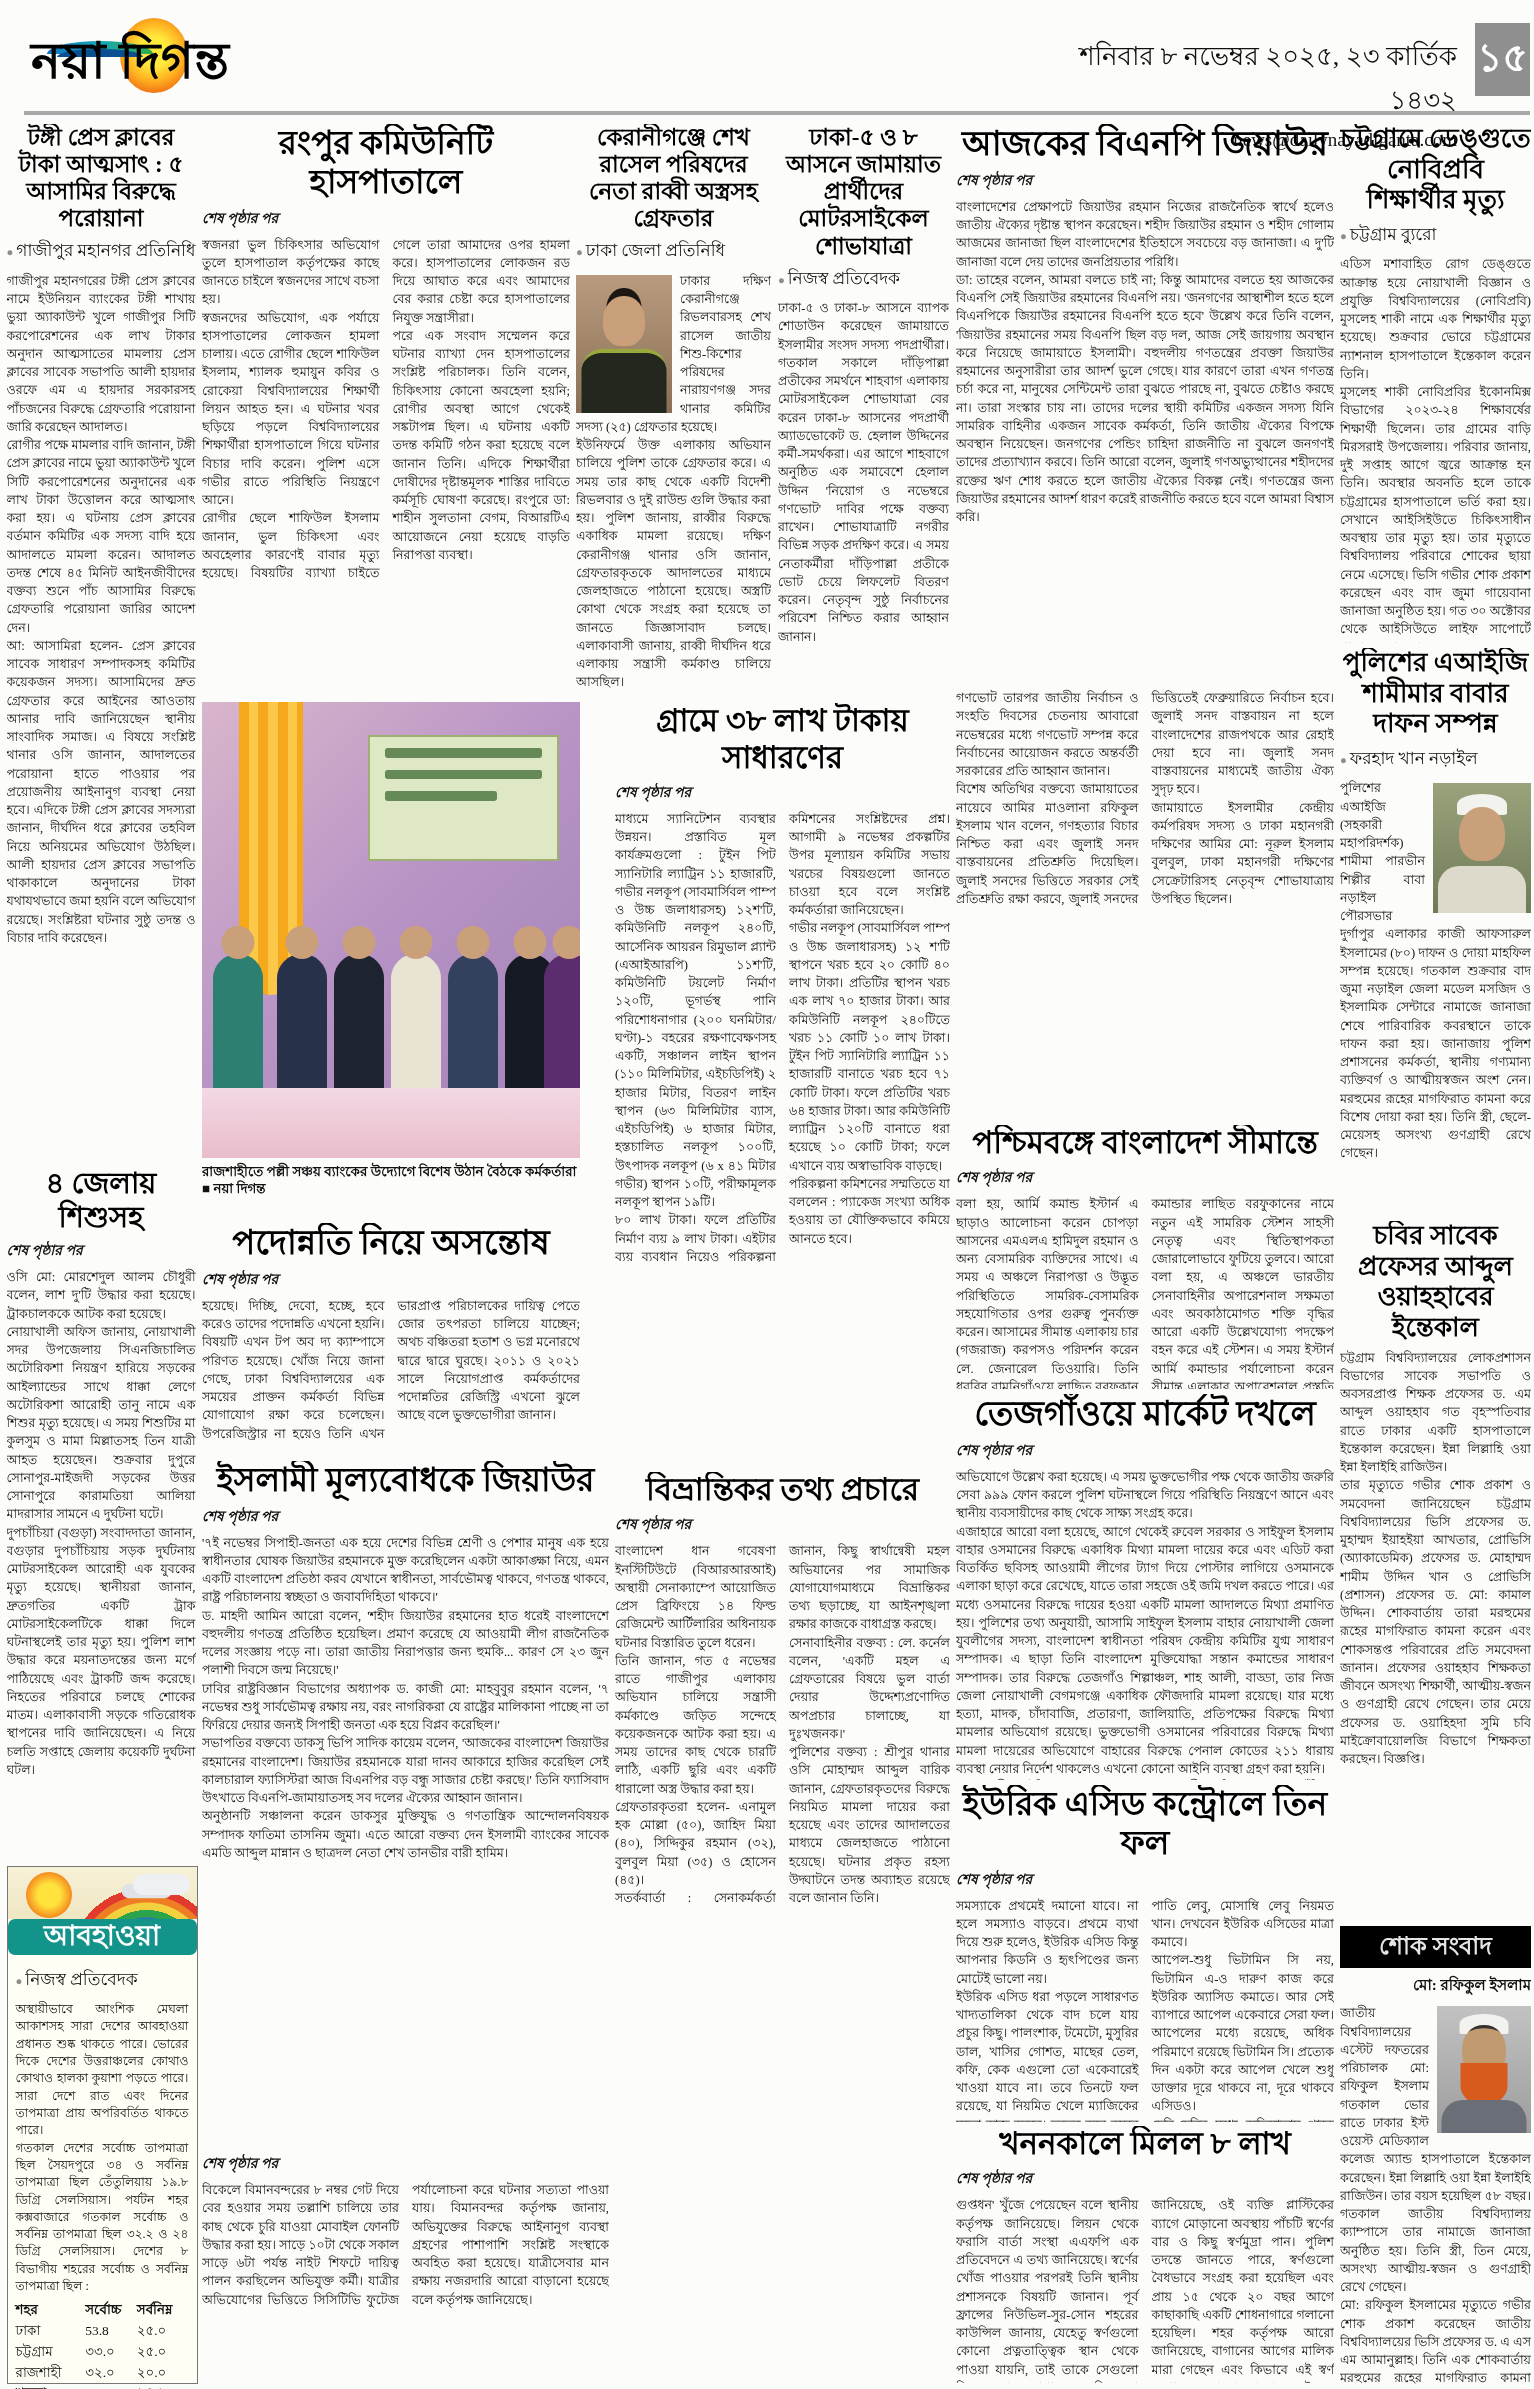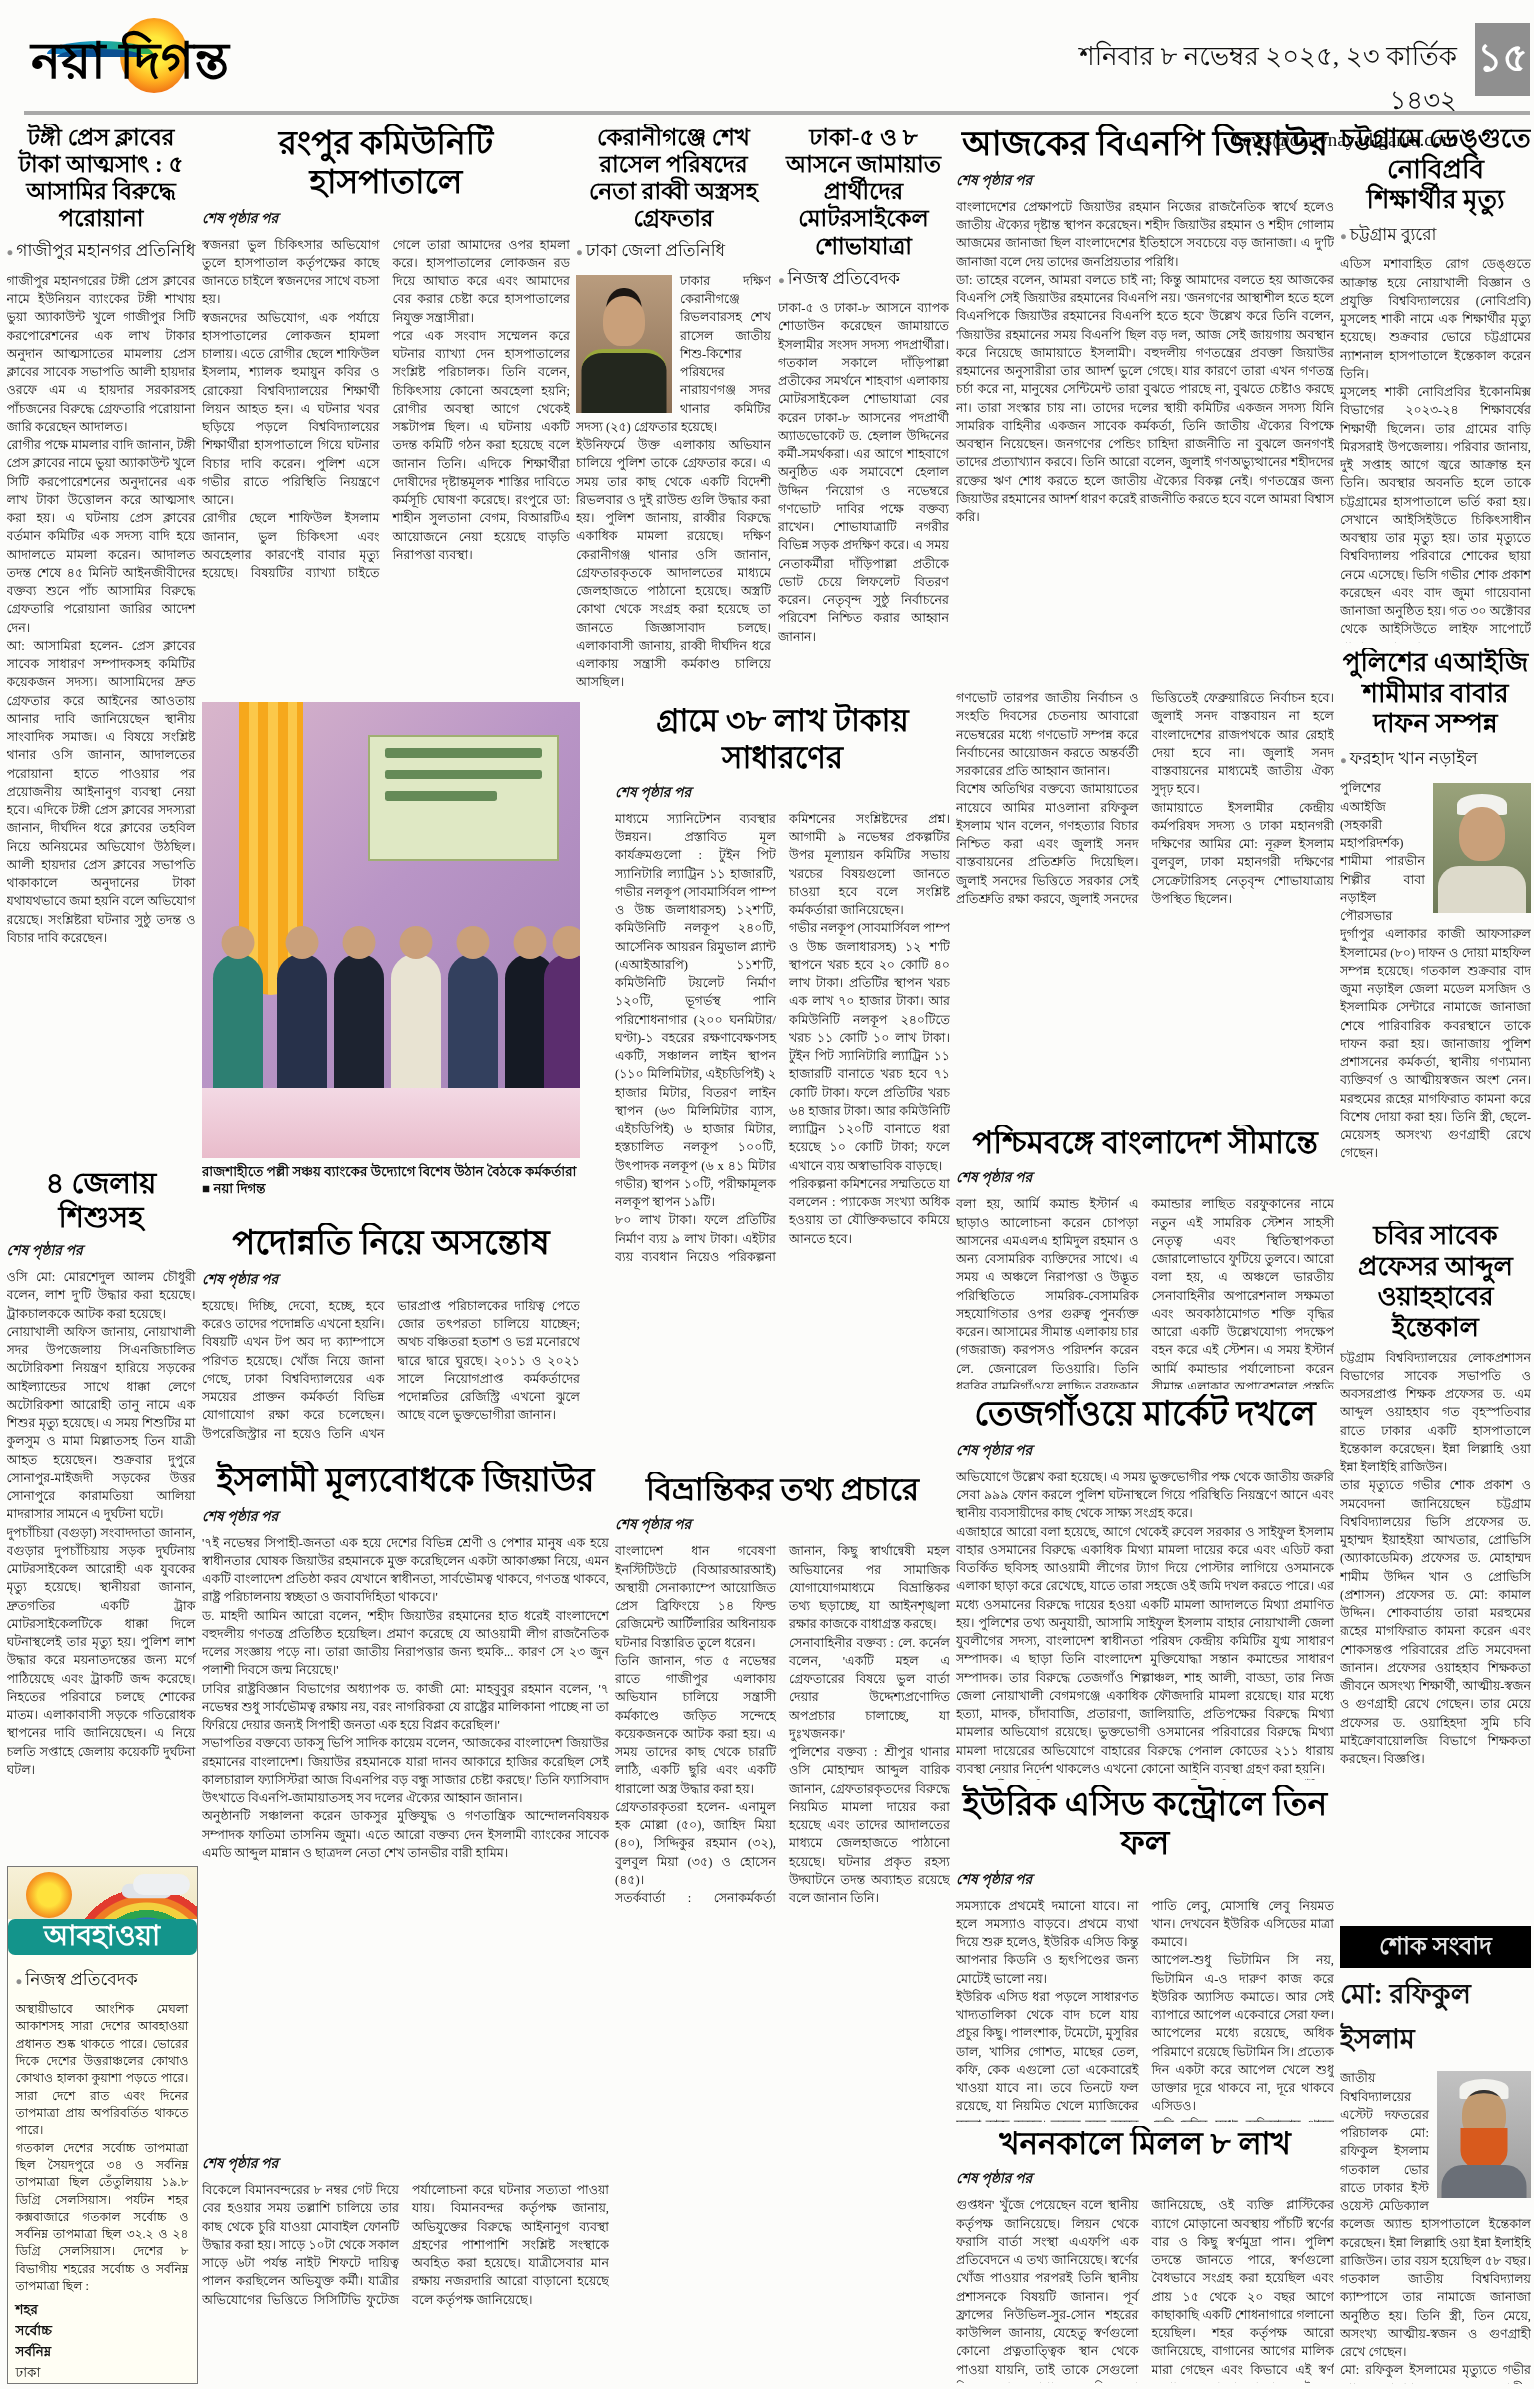--- a/index.html
+++ b/index.html
@@ -54,28 +54,28 @@
   .wsky{position:relative;width:100%;height:52px;background:linear-gradient(#f7f1d8,#efe6c2);overflow:hidden;}
   .wsun{position:absolute;left:18px;top:4.9px;width:46px;height:46px;border-radius:50%;
     background:radial-gradient(circle,#ffe23c 0 35%,#f58c1e 70%,#e23b1e 100%);}
   .wbow{position:absolute;left:49px;top:8.1px;width:179px;height:90px;border-radius:90px 90px 0 0;
     background:radial-gradient(circle at 50% 100%,transparent 33px,#7b3fa0 33px 40px,#2e6fbd 41px 47px,#2ca44e 48px 55px,#f3d03e 55px 62px,#ef7d24 63px 69px,#e23b2e 70px 77px,transparent 77px);}
   .wcloud{position:absolute;right:6.5px;top:6.5px;width:57px;height:21px;border-radius:16.3px;background:#eef0f2;box-shadow:-14.7px 6.5px 0 -3.3px #dfe3e8;}
   .wtitle{height:36px;background:#13948b;color:#fff;font-weight:bold;font-size:28px;display:flex;align-items:center;justify-content:center;border-radius:7px;}
   .winner{padding:6.5px 8.1px 0 8.1px;}
   .wbody{font-size:12.2px;line-height:1.42;text-align:justify;white-space:pre-line;}
   .wtable{margin-top:4.9px;font-size:13.4px;}
-  .wrow{display:flex;line-height:1.55;flex-direction:column;}
+  .wrow{display:flex;line-height:1.55;}
   .wrow span:nth-child(1){flex:1.35;}
   .wrow span:nth-child(2){flex:1;text-align:left;}
   .wrow span:nth-child(3){flex:1;text-align:left;}
   .whead{font-weight:bold;}
   
   .shokbanner{background:#000;color:#e5e5e5;font-weight:bold;font-size:24px;text-align:center;padding:1px 0;margin-bottom:4.9px;}
-  .subname{font-weight:bold;font-size:27px;text-align:left;margin:1.6px 0 6.5px 0;}
+  .subname{font-weight:bold;font-size:15px;text-align:right;margin:1.6px 0 6.5px 0;}
 </style>
 </head>
 <body>
 
 <div class="masthead">
   <div class="logo">
     <div class="sun"></div>
     <div class="book"></div>
     <div class="book2"></div>
     <div class="wordmark">নয়া দিগন্ত</div>

